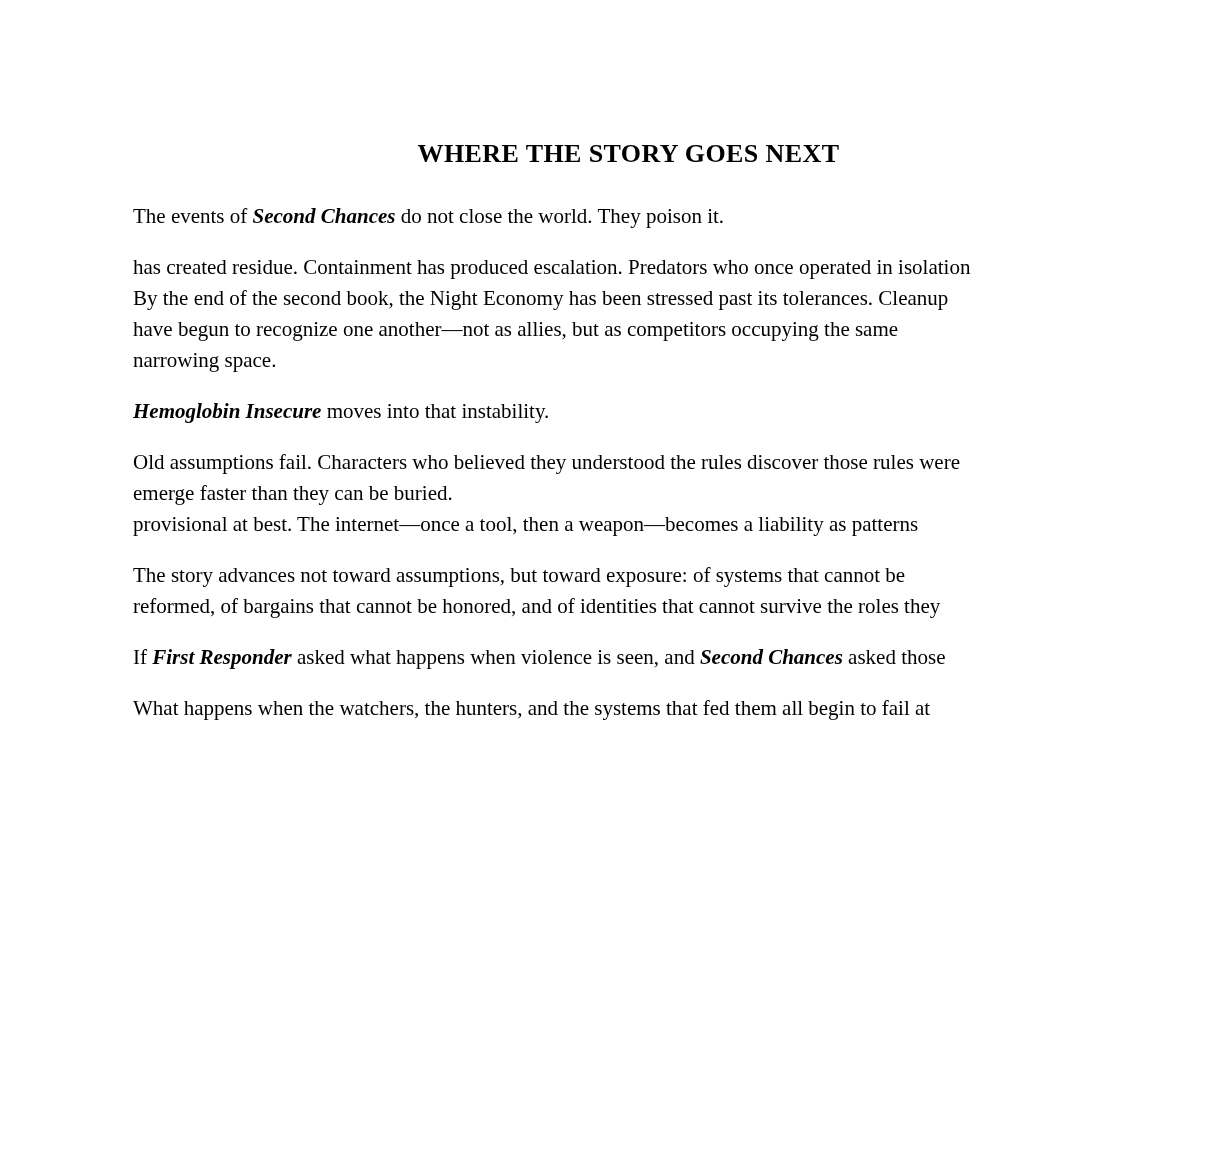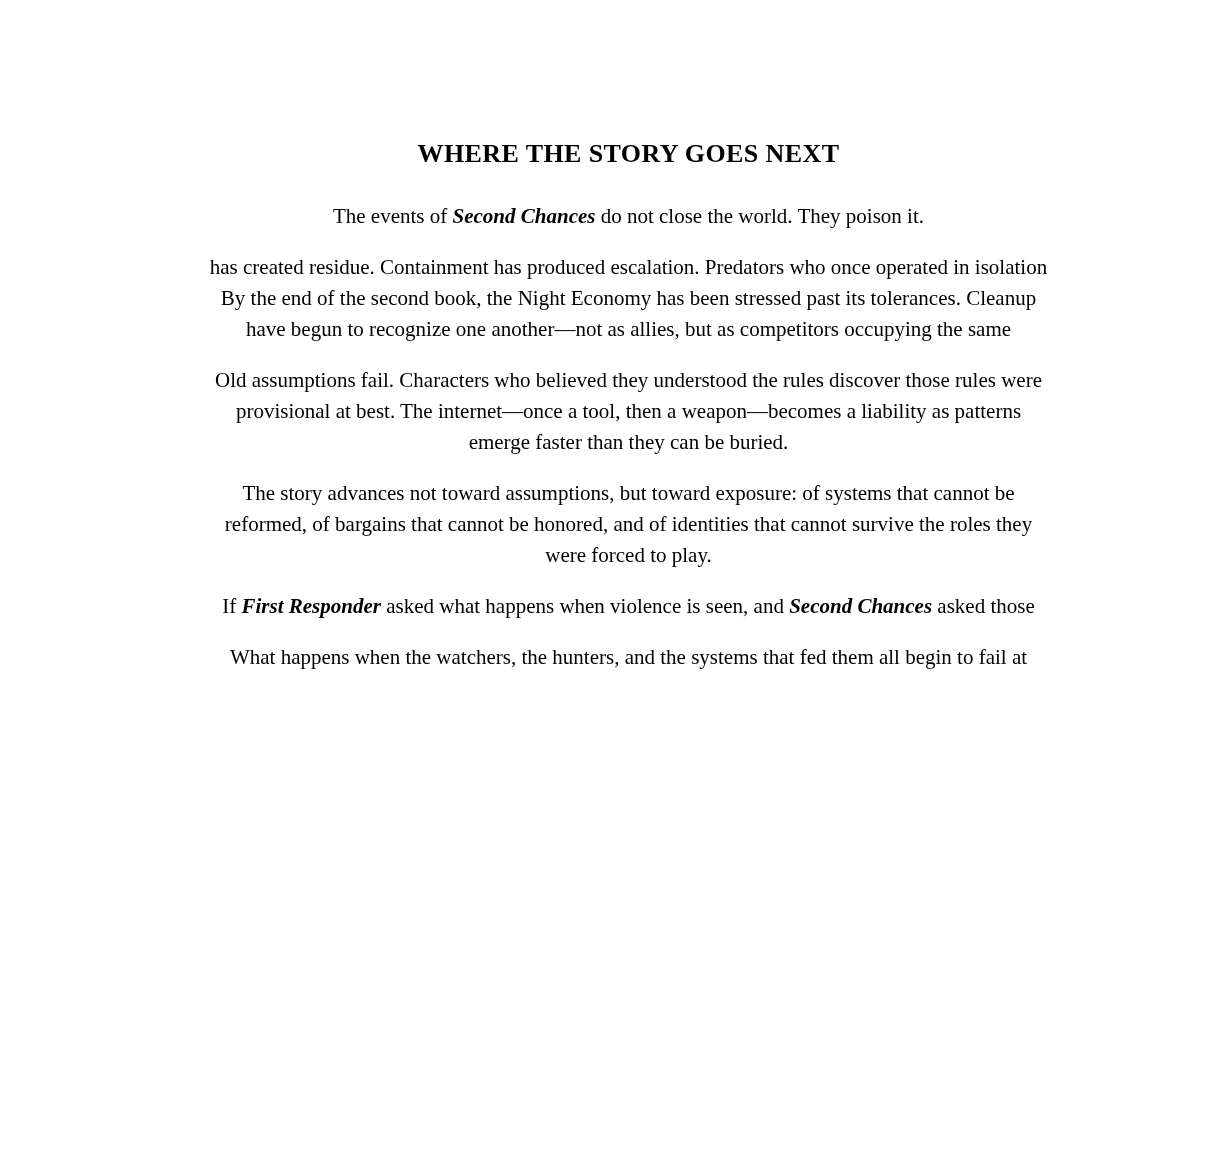--- a/index.html
+++ b/index.html
@@ -30,50 +30,52 @@
     margin: 0 0 33px 0;
   }
   .para {
     font-size: 21px;
     line-height: 31px;
     margin: 0 0 20px 0;
   }
   .line {
     display: block;
     white-space: nowrap;
-    text-align: center;
   }
   .em {
     font-weight: bold;
     font-style: italic;
   }
 </style>
 </head>
 <body>
 
 <main class="page">
   <h1 class="title">WHERE THE STORY GOES NEXT</h1>
   <div>
       <p class="para">
         <span class="line"><span class="">The events of </span><span class="em">Second Chances</span><span class=""> do not close the world. They poison it.</span></span>
       </p>
       <p class="para">
         <span class="line"><span class="">has created residue. Containment has produced escalation. Predators who once operated in isolation</span></span>
         <span class="line"><span class="">By the end of the second book, the Night Economy has been stressed past its tolerances. Cleanup</span></span>
         <span class="line"><span class="">have begun to recognize one another—not as allies, but as competitors occupying the same</span></span>
+        <span class="line"><span class="">narrowing space.</span></span>
+      </p>
+      <p class="para">
+        <span class="line"><span class="em">Hemoglobin Insecure</span><span class=""> moves into that instability.</span></span>
       </p>
       <p class="para">
         <span class="line"><span class="">Old assumptions fail. Characters who believed they understood the rules discover those rules were</span></span>
+        <span class="line"><span class="">emerge faster than they can be buried.</span></span>
         <span class="line"><span class="">provisional at best. The internet—once a tool, then a weapon—becomes a liability as patterns</span></span>
-        <span class="line"><span class="">emerge faster than they can be buried.</span></span>
       </p>
       <p class="para">
         <span class="line"><span class="">The story advances not toward assumptions, but toward exposure: of systems that cannot be</span></span>
         <span class="line"><span class="">reformed, of bargains that cannot be honored, and of identities that cannot survive the roles they</span></span>
-        <span class="line"><span class="">were forced to play.</span></span>
       </p>
       <p class="para">
         <span class="line"><span class="">If </span><span class="em">First Responder</span><span class=""> asked what happens when violence is seen, and </span><span class="em">Second Chances</span><span class=""> asked those</span></span>
       </p>
       <p class="para">
         <span class="line"><span class="">What happens when the watchers, the hunters, and the systems that fed them all begin to fail at</span></span>
       </p>
     </div>
 </main>
 

